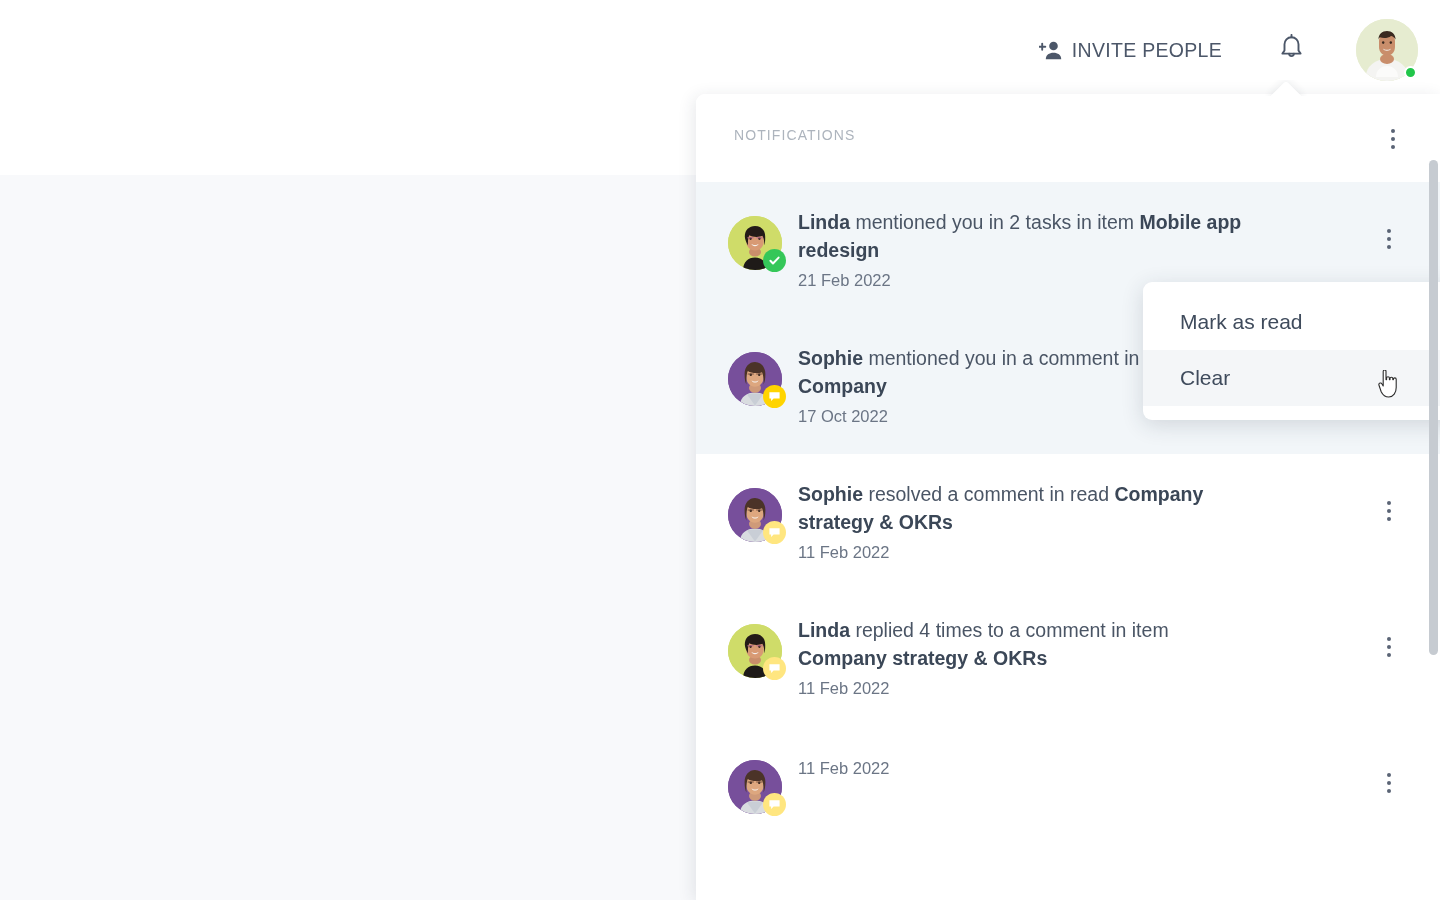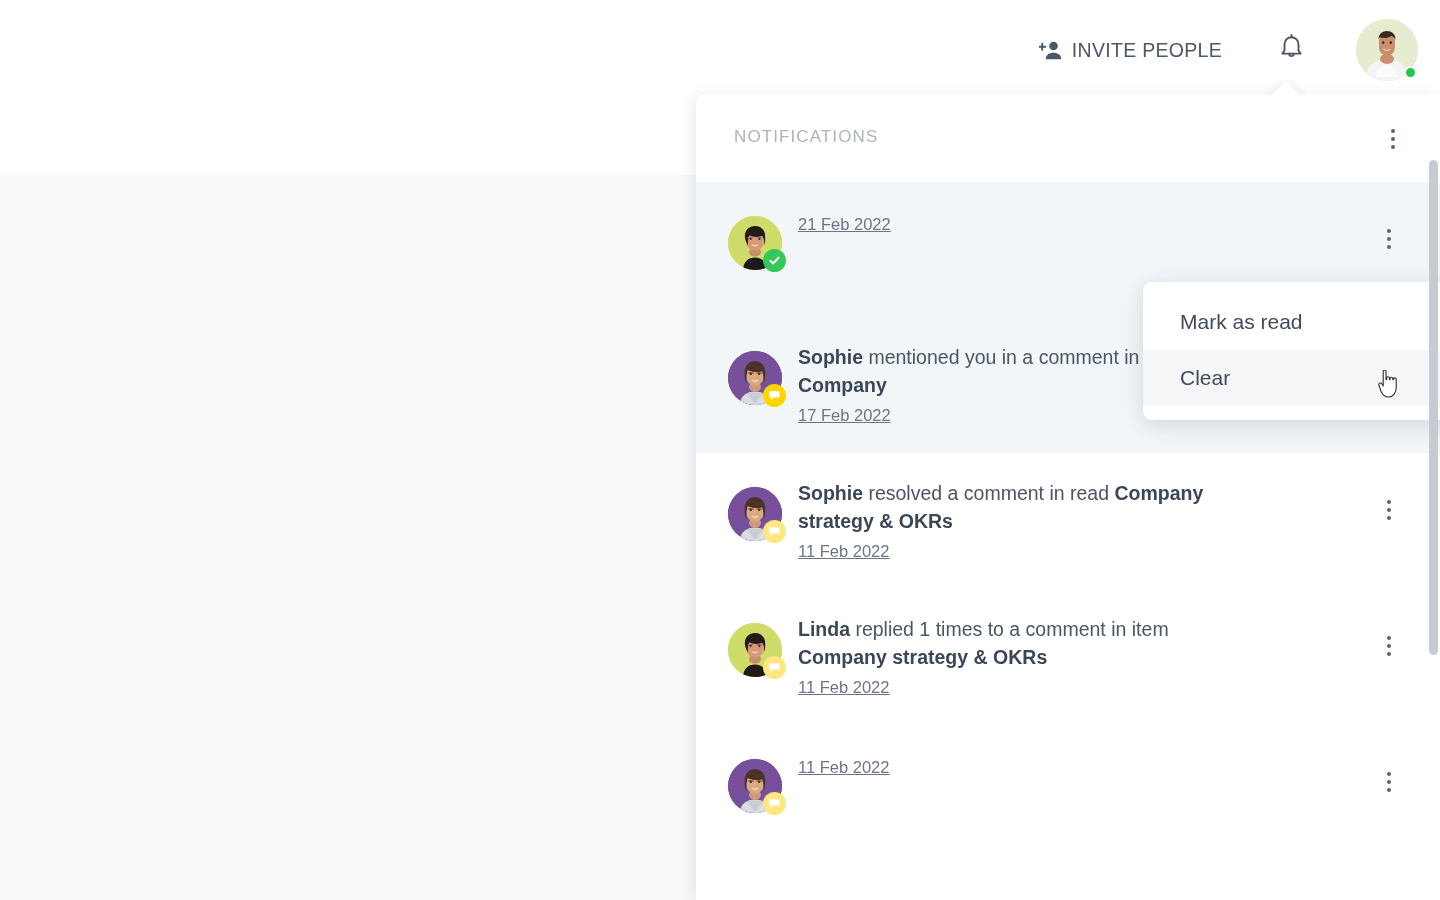--- a/index.html
+++ b/index.html
@@ -146,21 +146,21 @@
     width: 744px;
     height: 88px;
     display: flex;
     align-items: center;
     background: #ffffff;
   }
   .notif-title {
     position: absolute;
     left: 38px;
     top: 33px;
-    font-size: 17px;
+    font-size: 14px;
     letter-spacing: 1.1px;
     color: #adb4bd;
     font-weight: 400;
   }
   .header-kebab {
     position: absolute;
     right: 32px;
     top: 30px;
     width: 30px;
     height: 30px;
@@ -246,21 +246,20 @@
   }
   .notif-text b {
     font-weight: 700;
     color: #3b4757;
   }
   .notif-date {
     margin-top: 4px;
     font-size: 16.5px;
     color: #6b7585;
     line-height: 24px;
-    text-decoration: underline;
   }
 
   .item-kebab {
     position: absolute;
     right: 38px;
     top: 44px;
     width: 26px;
     height: 26px;
     display: flex;
     flex-direction: column;
@@ -423,20 +422,21 @@
       <path d="M19.4 21.8h6.2M28.4 21.8h6.2" stroke="#b4668a" stroke-width="1" fill="none"></path>
       <path d="M23.4 27.8c1.6 1.7 5.6 1.7 7.2 0 -0.6 3.2-6.6 3.2-7.2 0z" fill="#f6f2ef"></path>
     </svg></div>
             <span class="badge check">
               <svg width="13" height="13" viewBox="0 0 13 13">
     <path d="M2.4 6.8l2.6 2.7 5.6-5.9" fill="none" stroke="#ffffff" stroke-width="2" stroke-linecap="round" stroke-linejoin="round"></path>
   </svg>
             </span>
           </div>
           <div class="notif-body">
+            <div class="notif-text"><b>Linda</b><span> mentioned you in 2 tasks in item </span><b>Mobile app redesign</b></div>
             <div class="notif-date">21 Feb 2022</div>
           </div>
           <div class="item-kebab">
             <b></b>
             <b></b>
             <b></b>
           </div>
         </div>
         <div class="notif-item unread">
           <div class="notif-avatar">
@@ -453,21 +453,21 @@
       <path d="M23.6 28.2c1.5 1.7 5.4 1.7 6.9 0 -0.6 3.2-6.3 3.2-6.9 0z" fill="#f7f3f0"></path>
     </svg></div>
             <span class="badge comment-bright">
               <svg width="13" height="13" viewBox="0 0 13 13">
     <path d="M1.4 2.3h10.2v6.2H5.6L3.1 11V8.5H1.4z" fill="#ffffff"></path>
   </svg>
             </span>
           </div>
           <div class="notif-body">
             <div class="notif-text"><b>Sophie</b><span> mentioned you in a comment in item </span><b>Company</b></div>
-            <div class="notif-date">17 Feb 2022</div>
+            <div class="notif-date">17 Oct 2022</div>
           </div>
           <div class="item-kebab">
             <b></b>
             <b></b>
             <b></b>
           </div>
         </div>
         <div class="notif-item">
           <div class="notif-avatar">
             <div class="face purple"><svg width="54" height="54" viewBox="0 0 54 54">
@@ -511,21 +511,21 @@
       <path d="M19.4 21.8h6.2M28.4 21.8h6.2" stroke="#b4668a" stroke-width="1" fill="none"></path>
       <path d="M23.4 27.8c1.6 1.7 5.6 1.7 7.2 0 -0.6 3.2-6.6 3.2-7.2 0z" fill="#f6f2ef"></path>
     </svg></div>
             <span class="badge comment-faded">
               <svg width="13" height="13" viewBox="0 0 13 13">
     <path d="M1.4 2.3h10.2v6.2H5.6L3.1 11V8.5H1.4z" fill="#ffffff"></path>
   </svg>
             </span>
           </div>
           <div class="notif-body">
-            <div class="notif-text"><b>Linda</b><span> replied 1 times to a comment in item </span><b>Company strategy &amp; OKRs</b></div>
+            <div class="notif-text"><b>Linda</b><span> replied 4 times to a comment in item </span><b>Company strategy &amp; OKRs</b></div>
             <div class="notif-date">11 Feb 2022</div>
           </div>
           <div class="item-kebab">
             <b></b>
             <b></b>
             <b></b>
           </div>
         </div>
         <div class="notif-item">
           <div class="notif-avatar">

